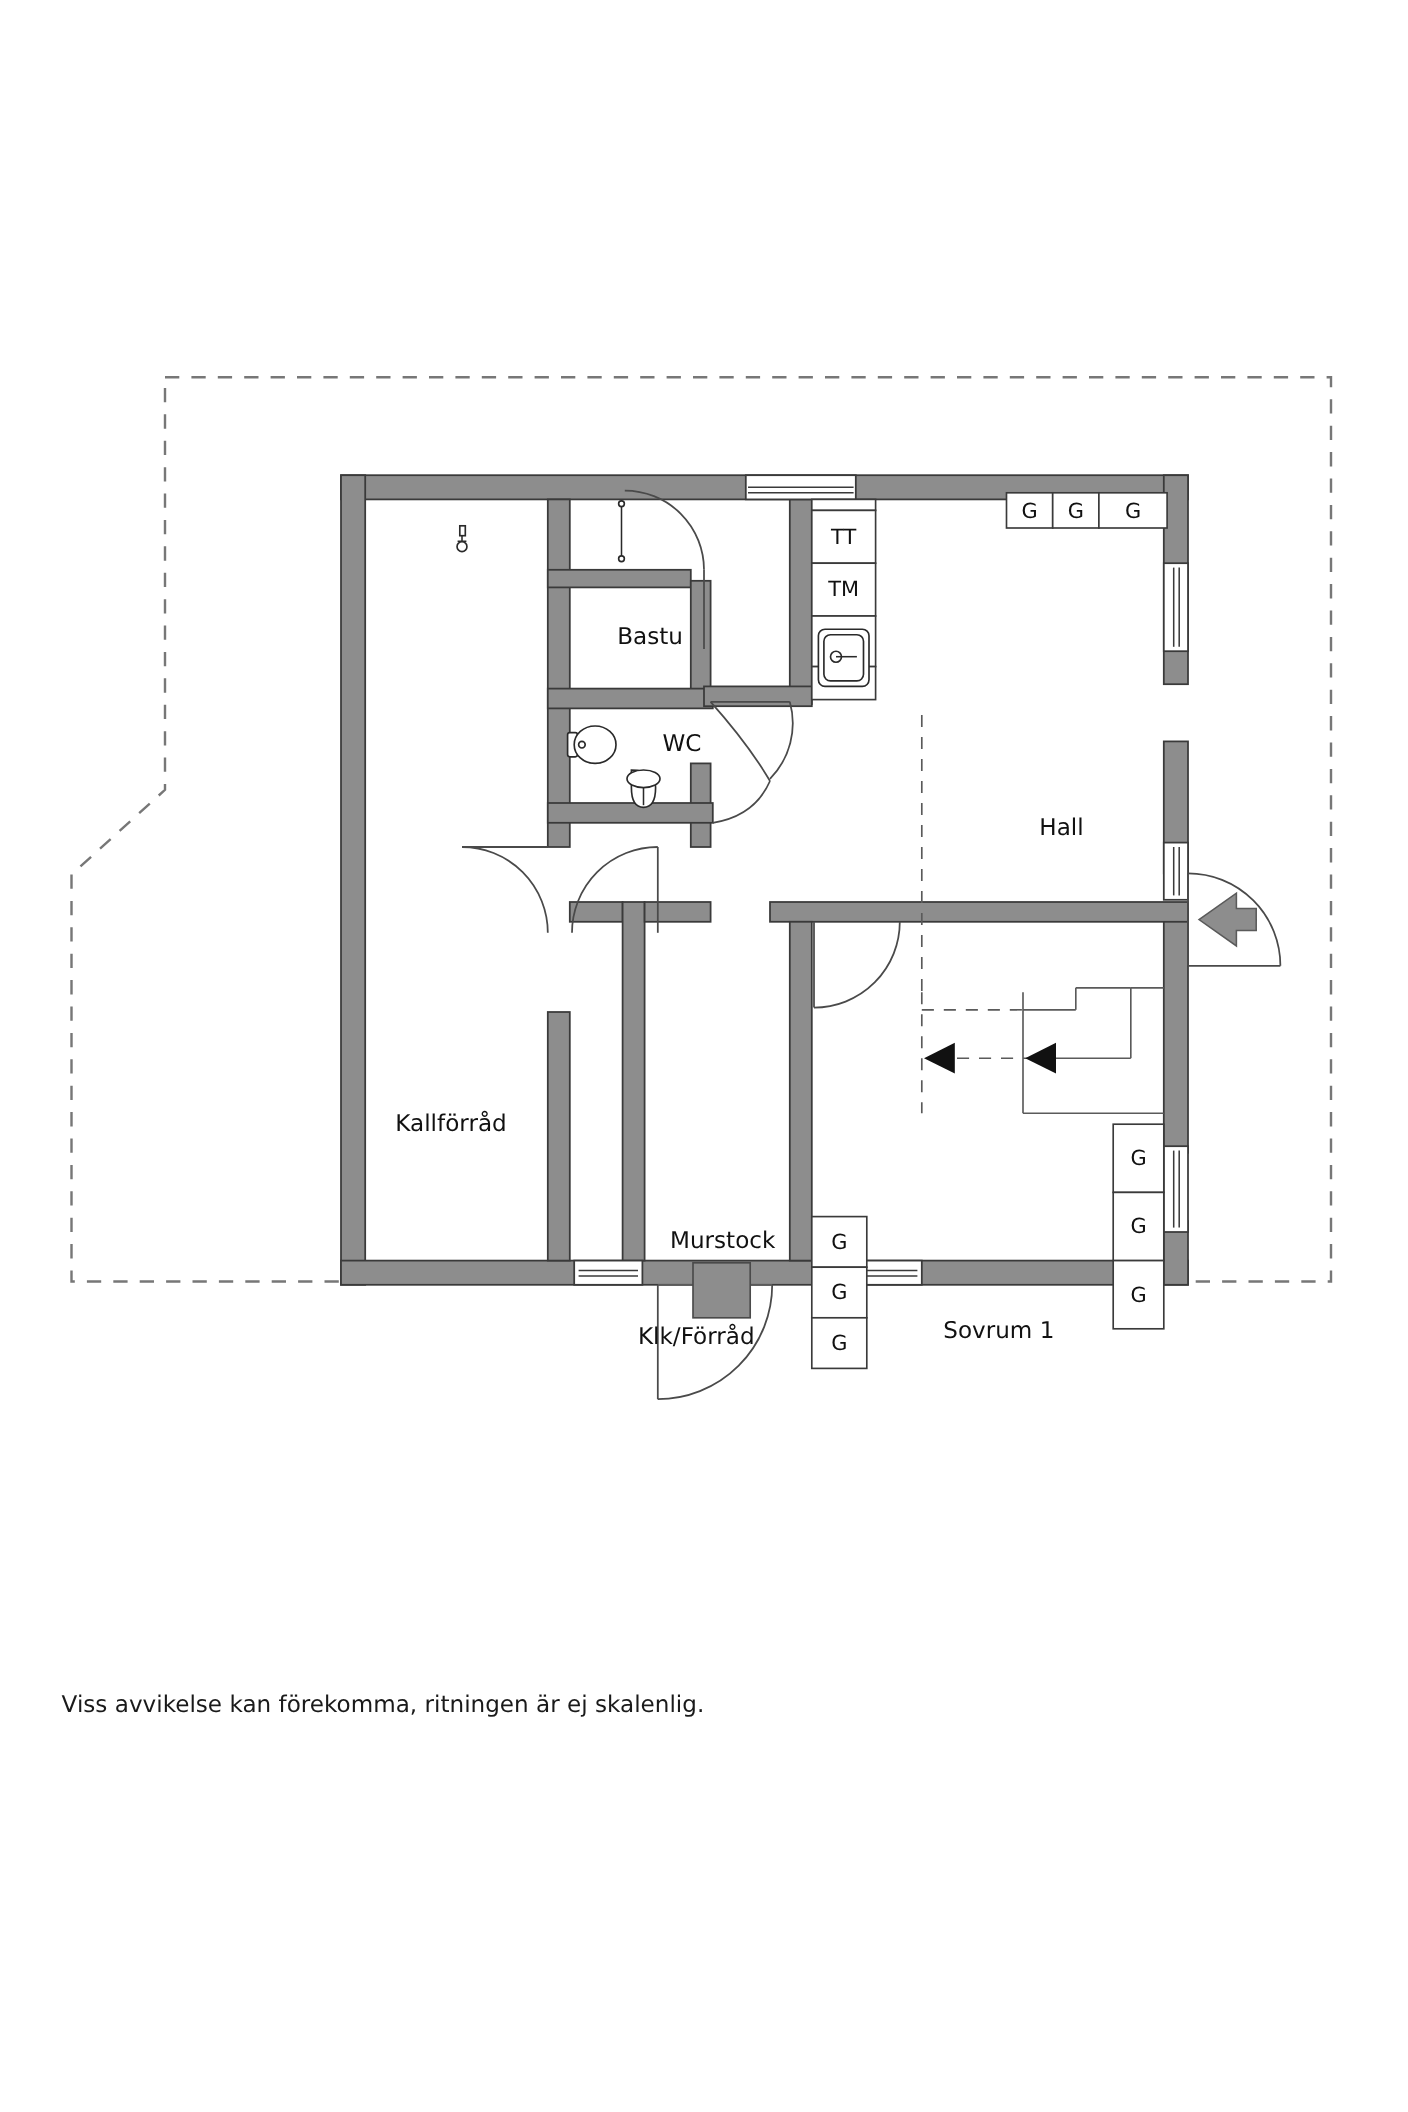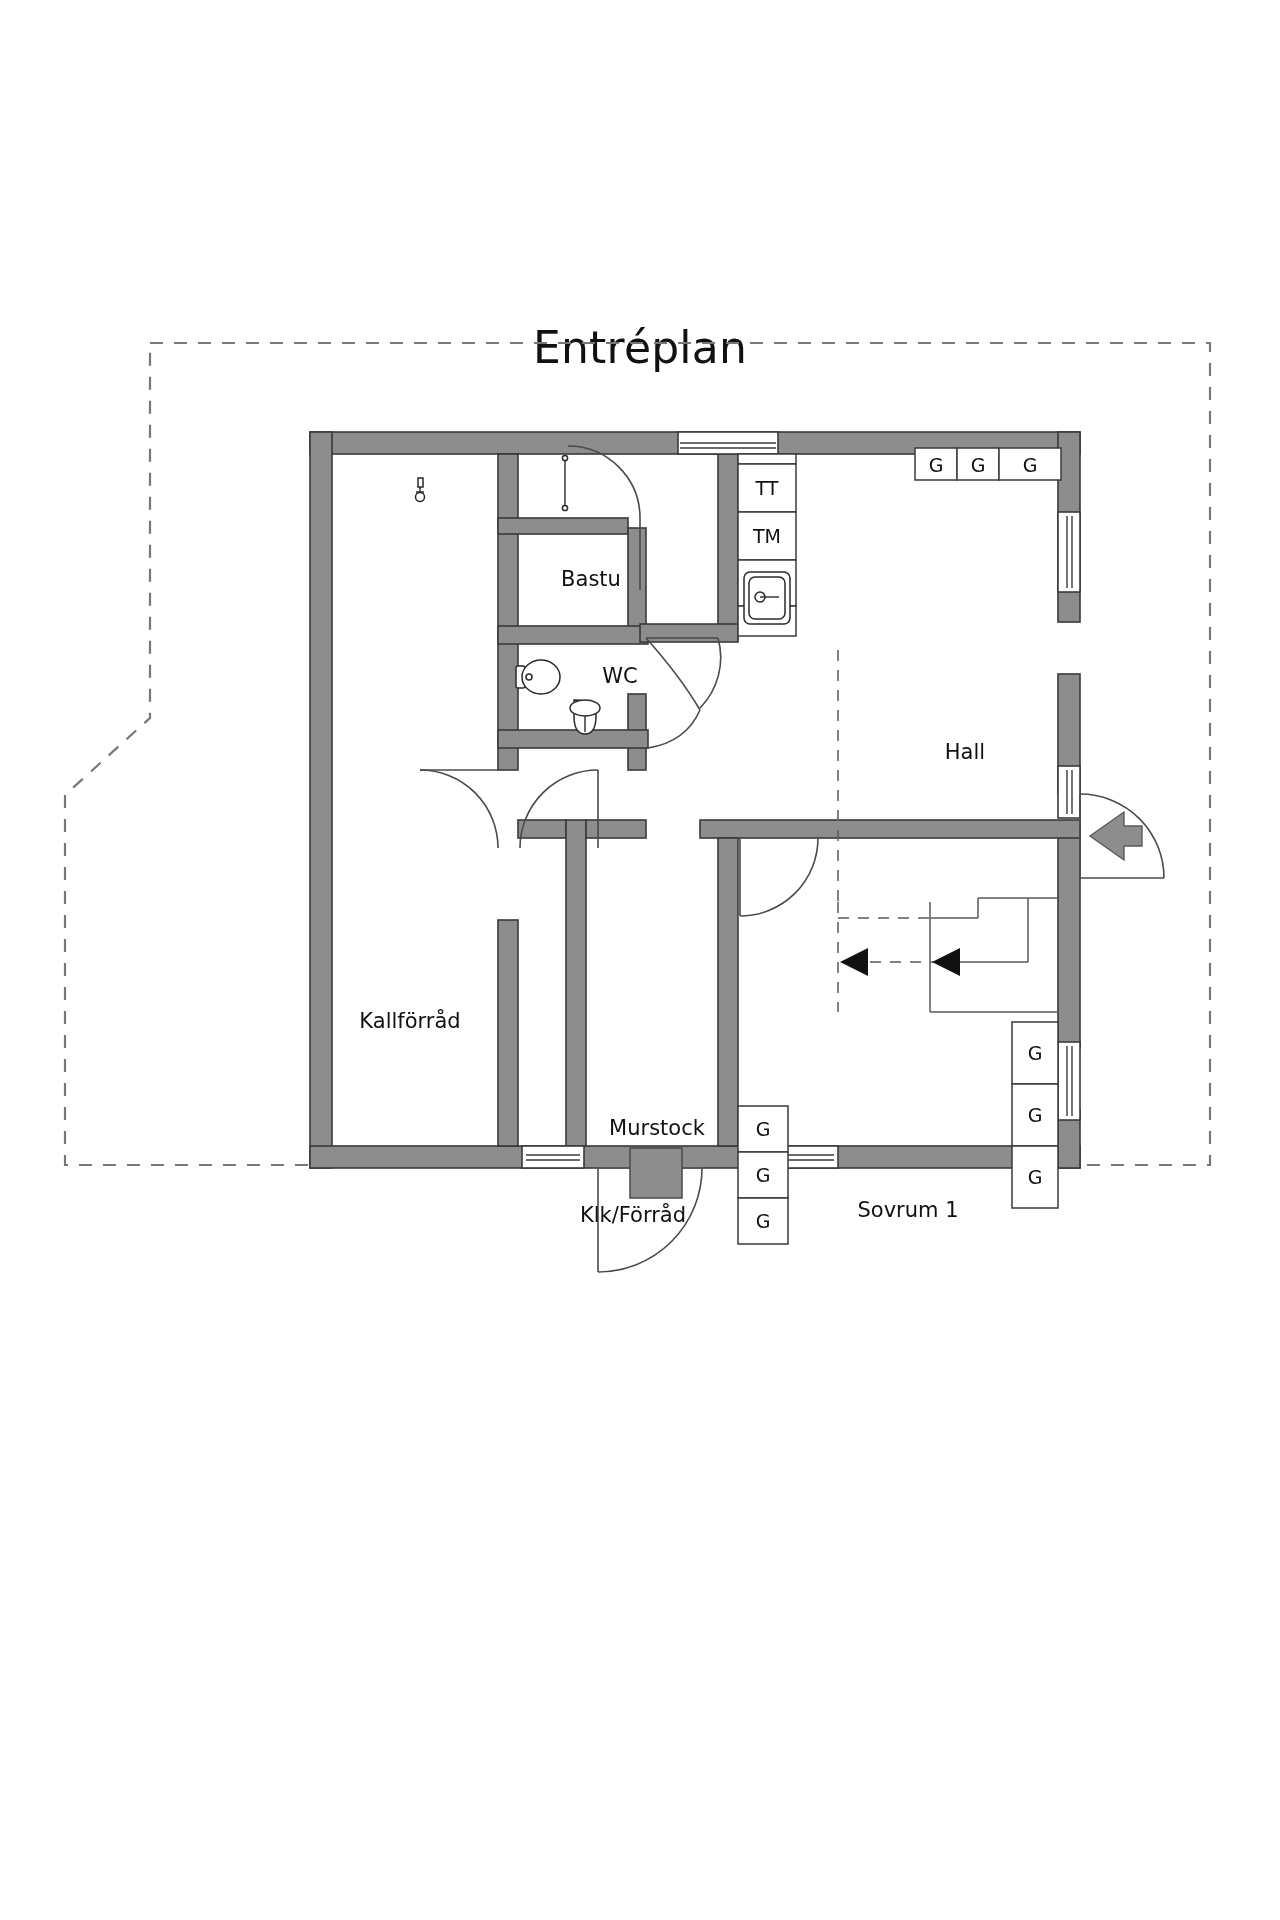--- a/index.html
+++ b/index.html
@@ -84,21 +84,20 @@
   .stair-dash { stroke: #5a5a5a; stroke-width: 1.5; fill: none; stroke-dasharray: 11 9; }
   .arrow-dark { fill: #111111; }
   .arrow-gray { fill: #8d8d8d; stroke: #5a5a5a; stroke-width: 1.4; }
   .chimney { fill: #8d8d8d; stroke: #4a4a4a; stroke-width: 1.5; }
 </style>
 </head>
 <body>
 
 <div id="plan-root">
 
-  <div class="page-title">Entréplan</div>
 
   <svg class="floorplan" viewBox="0 0 1280 1920">
 
     <path class="outline-dash" d="M 150 343 L 1210 343 L 1210 1165 L 65 1165 L 65 795 L 150 718 Z"></path>
 
     <rect class="room-fill" x="310" y="432" width="770" height="736"></rect>
 
     <rect class="wall" x="310" y="432" width="770" height="22"></rect>
 
     <rect class="wall" x="310" y="432" width="22" height="736"></rect>
@@ -300,14 +299,15 @@
     <text class="room-label" x="410" y="1022">Kallförråd</text>
     <text class="room-label" x="591" y="580">Bastu</text>
     <text class="room-label" x="620" y="677">WC</text>
     <text class="room-label" x="965" y="753">Hall</text>
     <text class="room-label" x="908" y="1211">Sovrum 1</text>
     <text class="room-label" x="633" y="1216">Klk/Förråd</text>
     <text class="room-label" x="657" y="1129">Murstock</text>
 
   </svg>
 
+  <div class="plan-caption">Viss avvikelse kan förekomma, ritningen är ej skalenlig.</div>
 
 </div>
 
 </body></html>

